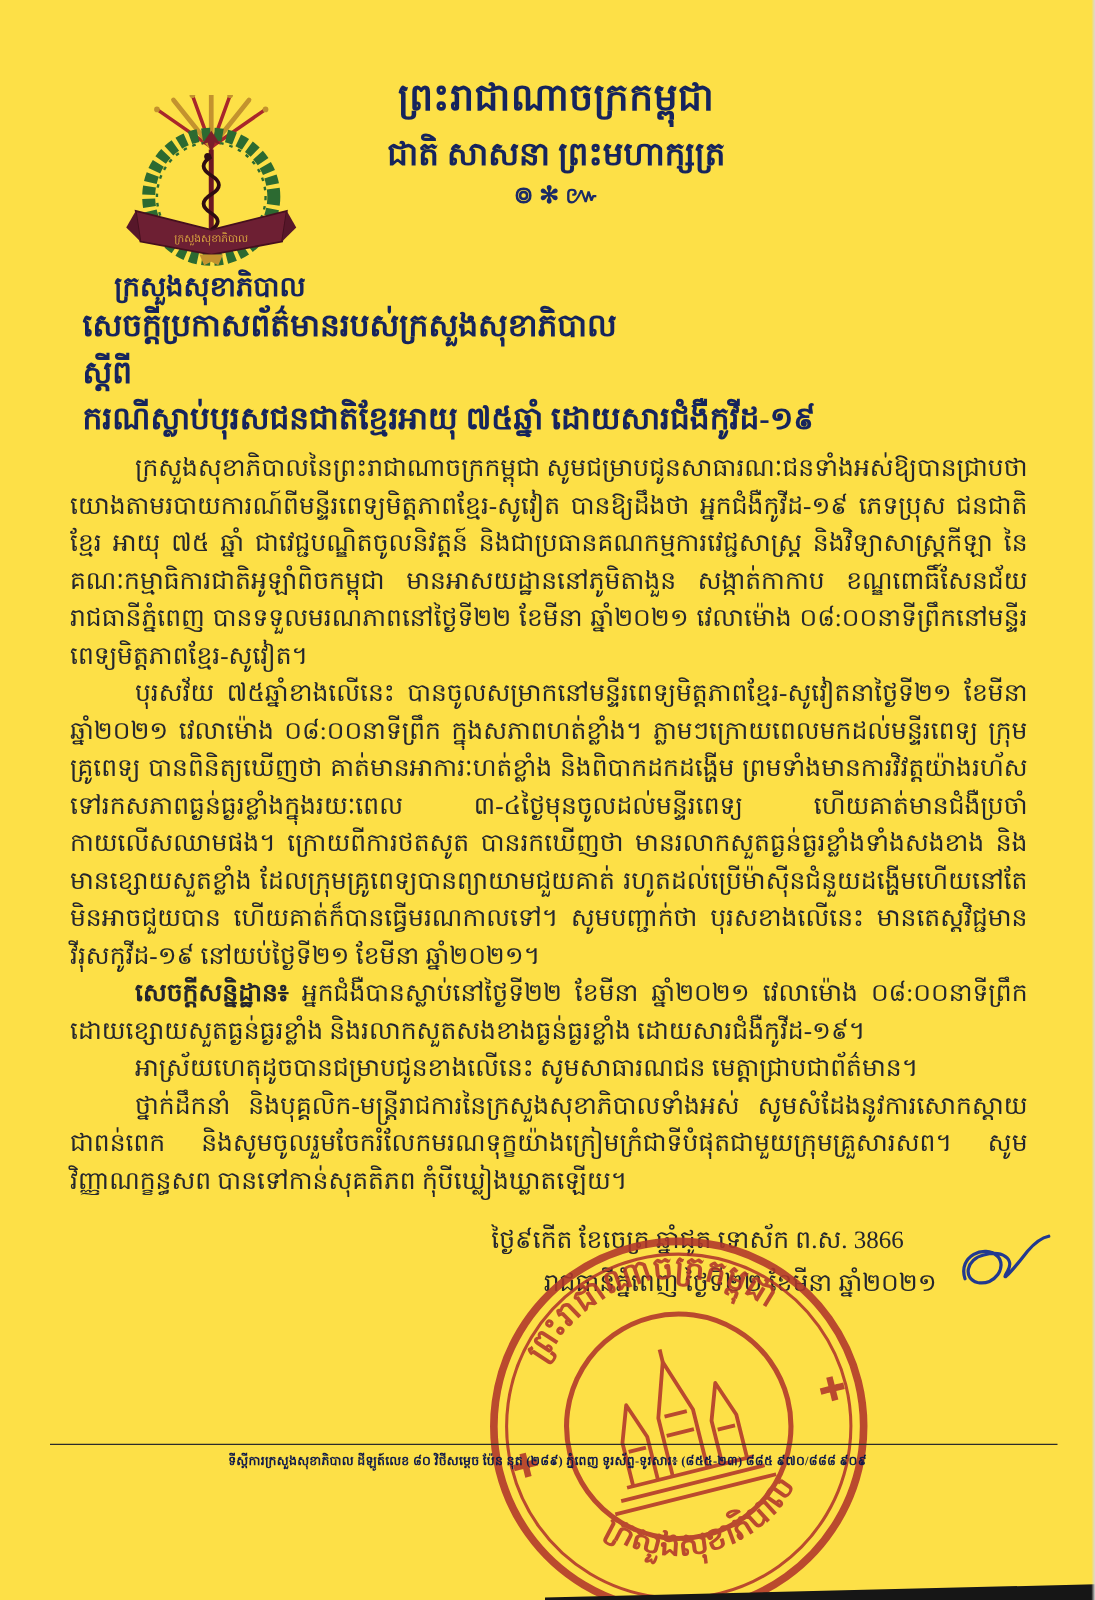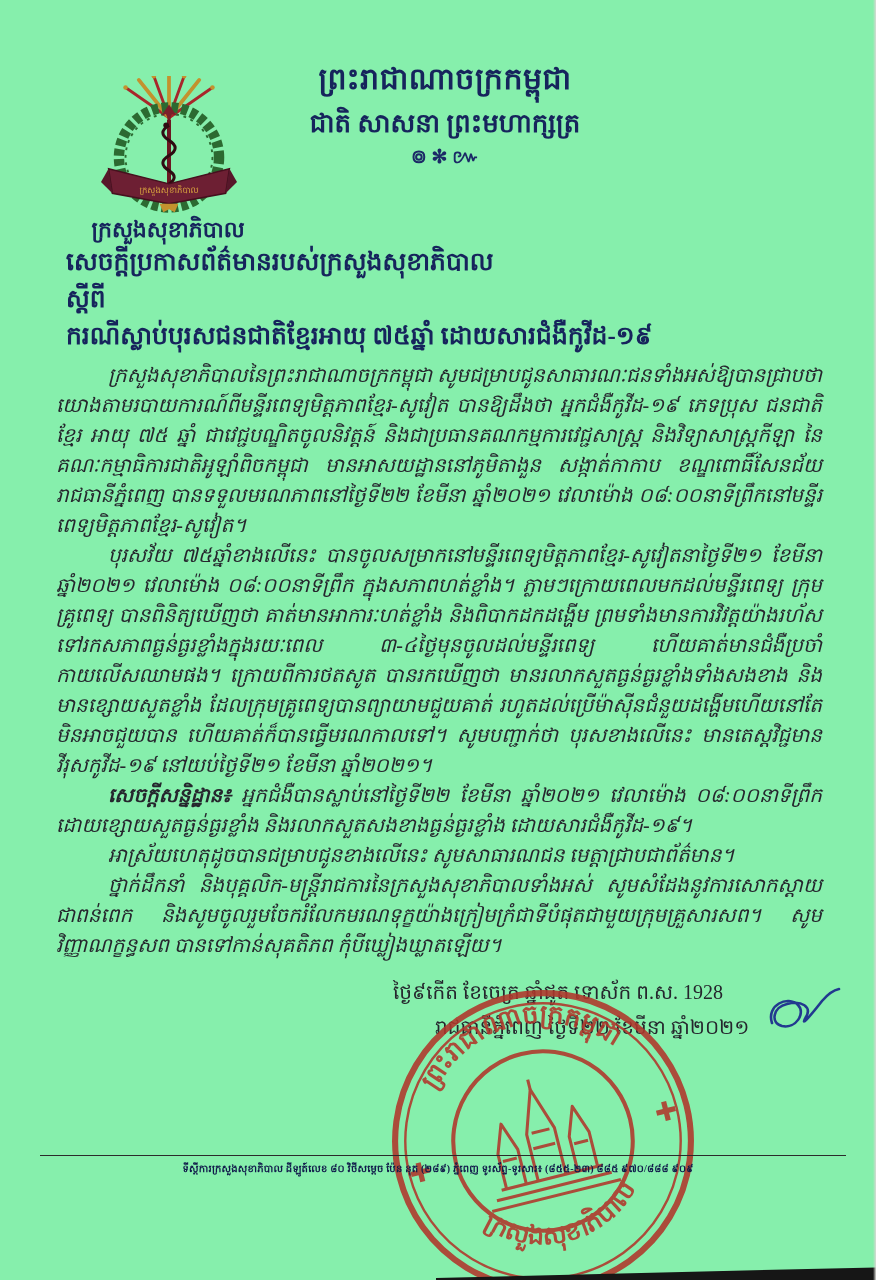--- a/index.html
+++ b/index.html
@@ -1,21 +1,21 @@
 <!DOCTYPE html>
 <html><head>
 <meta charset="utf-8">
 <style>
   html,body{margin:0;padding:0;}
   body{
     width:876px;height:1280px;position:relative;overflow:hidden;
     background:#f4f4f1;
     font-family:"Liberation Serif","DejaVu Serif",serif;
   }
-  .page{position:absolute;inset:0;background:#86efac;}
+  .page{position:absolute;inset:0;background:#fde047;}
   
   .kingdom-header{
     position:absolute;left:200px;top:60px;width:490px;text-align:center;
     color:#16245c;font-weight:bold;
   }
   .kingdom-header .l1{font-size:30px;line-height:38px;letter-spacing:.5px;}
   .kingdom-header .l2{font-size:26px;line-height:36px;margin-top:8px;}
   .kingdom-header .orn{font-size:19px;line-height:26px;margin-top:2px;color:#1b2a66;}
   
   .moh-logo{position:absolute;left:84px;top:76px;width:170px;height:142px;}
@@ -24,21 +24,21 @@
     font-size:22px;font-weight:bold;color:#16245c;
   }
   
   .doc-title{
     position:absolute;left:66px;top:243px;width:744px;text-align:left;
     color:#16245c;font-weight:bold;font-size:25px;line-height:37px;
   }
   
   .doc-body{
     position:absolute;left:56px;top:360px;width:766px;
-    color:#25262d;font-size:20px;line-height:30px;text-align:justify;font-style:italic;
+    color:#25262d;font-size:20px;line-height:30px;text-align:justify;
   }
   .doc-body p{margin:0;text-indent:52px;}
   .doc-body .bold{font-weight:bold;}
   
   .date-block{
     position:absolute;left:393px;top:975px;width:470px;
     color:#25262d;font-size:20px;line-height:35px;
   }
   .date-block .d2{padding-left:42px;}
   
@@ -114,21 +114,21 @@
 
   <div class="doc-body">
     <p>ក្រសួងសុខាភិបាលនៃព្រះរាជាណាចក្រកម្ពុជា សូមជម្រាបជូនសាធារណៈជនទាំងអស់ឱ្យបានជ្រាបថា យោងតាមរបាយការណ៍ពីមន្ទីរពេទ្យមិត្តភាពខ្មែរ-សូវៀត បានឱ្យដឹងថា អ្នកជំងឺកូវីដ-១៩ ភេទប្រុស ជនជាតិខ្មែរ អាយុ ៧៥ ឆ្នាំ ជាវេជ្ជបណ្ឌិតចូលនិវត្តន៍ និងជាប្រធានគណកម្មការវេជ្ជសាស្ត្រ និងវិទ្យាសាស្ត្រកីឡា នៃគណៈកម្មាធិការជាតិអូឡាំពិចកម្ពុជា មានអាសយដ្ឋាននៅភូមិតាងួន សង្កាត់កាកាប ខណ្ឌពោធិ៍សែនជ័យ រាជធានីភ្នំពេញ បានទទួលមរណភាពនៅថ្ងៃទី២២ ខែមីនា ឆ្នាំ២០២១ វេលាម៉ោង ០៨:០០នាទីព្រឹកនៅមន្ទីរពេទ្យមិត្តភាពខ្មែរ-សូវៀត។</p>
     <p>បុរសវ័យ ៧៥ឆ្នាំខាងលើនេះ បានចូលសម្រាកនៅមន្ទីរពេទ្យមិត្តភាពខ្មែរ-សូវៀតនាថ្ងៃទី២១ ខែមីនា ឆ្នាំ២០២១ វេលាម៉ោង ០៨:០០នាទីព្រឹក ក្នុងសភាពហត់ខ្លាំង។ ភ្លាមៗក្រោយពេលមកដល់មន្ទីរពេទ្យ ក្រុមគ្រូពេទ្យ បានពិនិត្យឃើញថា គាត់មានអាការៈហត់ខ្លាំង និងពិបាកដកដង្ហើម ព្រមទាំងមានការវិវត្តយ៉ាងរហ័សទៅរកសភាពធ្ងន់ធ្ងរខ្លាំងក្នុងរយៈពេល ៣-៤ថ្ងៃមុនចូលដល់មន្ទីរពេទ្យ ហើយគាត់មានជំងឺប្រចាំកាយលើសឈាមផង។ ក្រោយពីការថតសូត បានរកឃើញថា មានរលាកសួតធ្ងន់ធ្ងរខ្លាំងទាំងសងខាង និងមានខ្សោយសួតខ្លាំង ដែលក្រុមគ្រូពេទ្យបានព្យាយាមជួយគាត់ រហូតដល់ប្រើម៉ាស៊ីនជំនួយដង្ហើមហើយនៅតែមិនអាចជួយបាន ហើយគាត់ក៏បានធ្វើមរណកាលទៅ។ សូមបញ្ជាក់ថា បុរសខាងលើនេះ មានតេស្តវិជ្ជមានវីរុសកូវីដ-១៩ នៅយប់ថ្ងៃទី២១ ខែមីនា ឆ្នាំ២០២១។</p>
     <p><span class="bold">សេចក្តីសន្និដ្ឋាន៖</span><span> អ្នកជំងឺបានស្លាប់នៅថ្ងៃទី២២ ខែមីនា ឆ្នាំ២០២១ វេលាម៉ោង ០៨:០០នាទីព្រឹក ដោយខ្សោយសួតធ្ងន់ធ្ងរខ្លាំង និងរលាកសួតសងខាងធ្ងន់ធ្ងរខ្លាំង ដោយសារជំងឺកូវីដ-១៩។</span></p>
     <p>អាស្រ័យហេតុដូចបានជម្រាបជូនខាងលើនេះ សូមសាធារណជន មេត្តាជ្រាបជាព័ត៌មាន។</p>
     <p>ថ្នាក់ដឹកនាំ និងបុគ្គលិក-មន្ត្រីរាជការនៃក្រសួងសុខាភិបាលទាំងអស់ សូមសំដែងនូវការសោកស្ដាយជាពន់ពេក និងសូមចូលរួមចែករំលែកមរណទុក្ខយ៉ាងក្រៀមក្រំជាទីបំផុតជាមួយក្រុមគ្រួសារសព។ សូមវិញ្ញាណក្ខន្ធសព បានទៅកាន់សុគតិភព កុំបីឃ្លៀងឃ្លាតឡើយ។</p>
   </div>
 
   <div class="date-block">
-    <div class="d1">ថ្ងៃ៩កើត ខែចេត្រ ឆ្នាំជូត ទោស័ក ព.ស. 1928</div>
+    <div class="d1">ថ្ងៃ៩កើត ខែចេត្រ ឆ្នាំជូត ទោស័ក ព.ស. 3866</div>
     <div class="d2">រាជធានីភ្នំពេញ ថ្ងៃទី២២ ខែមីនា ឆ្នាំ២០២១</div>
   </div>
 
   <svg class="signature" viewBox="0 0 112 62">
     <path d="M30,38 C24,20 46,10 56,20 C64,28 54,44 40,41 C28,38 31,22 45,19 C60,15 70,22 64,32 C58,42 66,34 80,16 C86,9 92,5 97,4" fill="none" stroke="#22398f" stroke-width="2.6" stroke-linecap="round"></path>
   </svg>
 
   <svg class="seal" viewBox="0 0 300 300">
     <defs>
       <path id="sealTop" d="M34,150 A116,116 0 0 1 266,150"></path>

